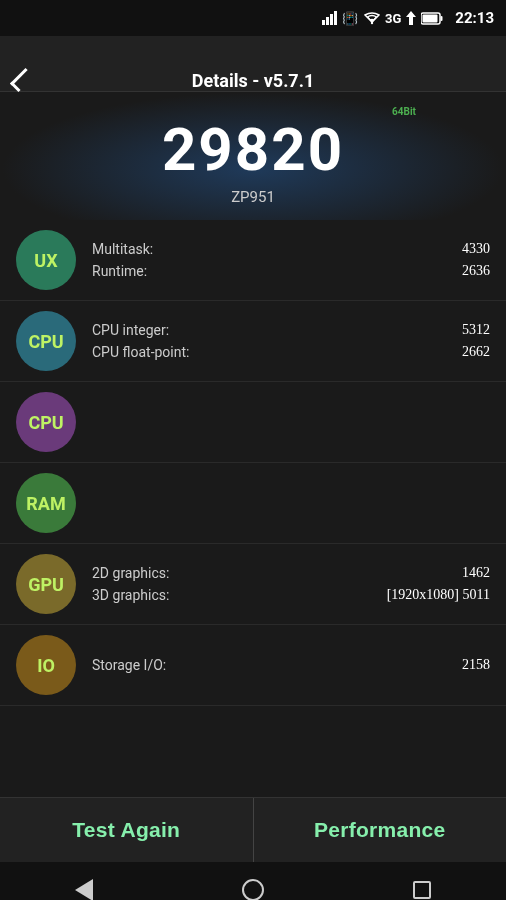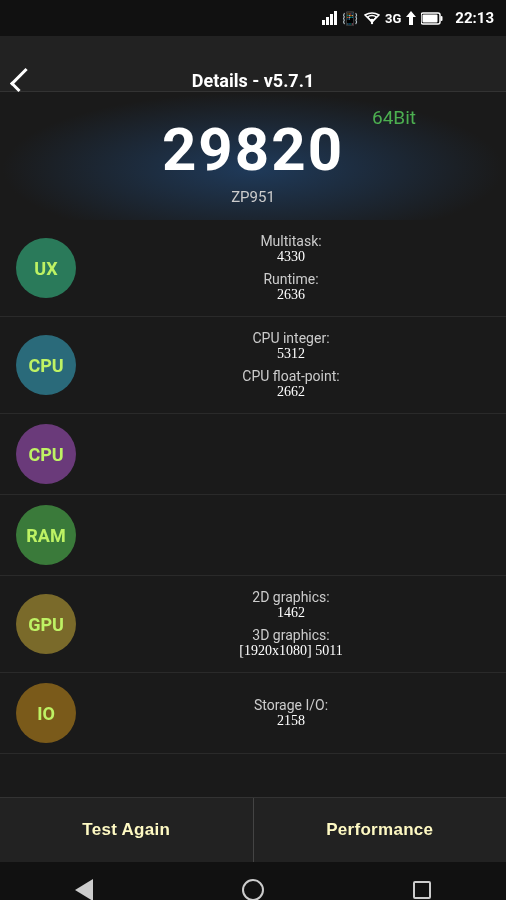--- a/index.html
+++ b/index.html
@@ -61,22 +61,22 @@
       text-align: center;
       position: relative;
       
       background: radial-gradient(ellipse at 50% 60%, #1f3a5a 0%, #1a1a1a 70%);
     }
     .bit-badge {
       position: absolute;
       top: 14px;
       right: 90px;
       color: #4caf50;
-      font-size: 19px;
-      font-weight: normal;
+      font-size: 10px;
+      font-weight: bold;
       text-align: center;
     }
     .score-number {
       font-size: 60px;
       font-weight: bold;
       color: #fff;
       letter-spacing: 2px;
       line-height: 1;
       margin-top: 8px;
     }
@@ -122,21 +122,20 @@
     .icon-io { background: #7a5a1a; }
 
     .bench-metrics {
       flex: 1;
     }
     .bench-metric-row {
       display: flex;
       justify-content: space-between;
       align-items: center;
       padding: 3px 0;
-      flex-direction: column;
     }
     .bench-label {
       font-size: 14px;
       color: #ccc;
     }
     .bench-value {
       font-size: 14px;
       color: #fff;
       font-weight: 500;
       font-family: Liberation Serif, serif;
@@ -147,22 +146,22 @@
       width: 100%;
       height: 65px;
       background: #222;
       display: flex;
       border-top: 1px solid #333;
     }
     .btn-test, .btn-perf {
       flex: 1;
       height: 100%;
       background: transparent;
-      color: #fef9c3;
-      font-size: 17px;
+      color: #86efac;
+      font-size: 21px;
       font-weight: bold;
       border: none;
       cursor: pointer;
       letter-spacing: 0.3px;
     }
     .btn-test {
       border-right: 1px solid #444;
     }
 
     

